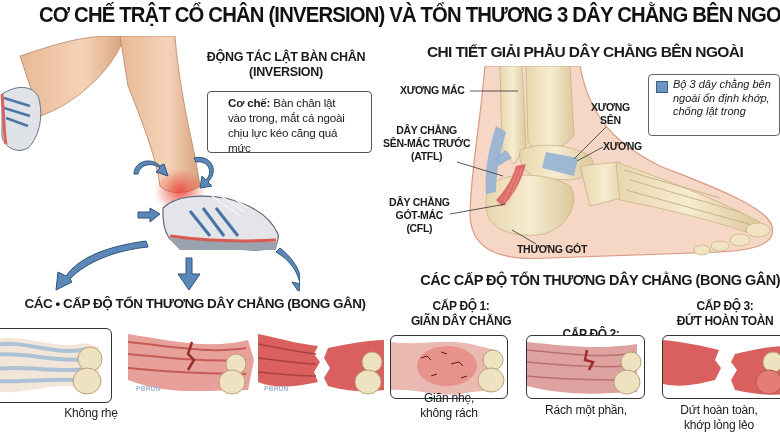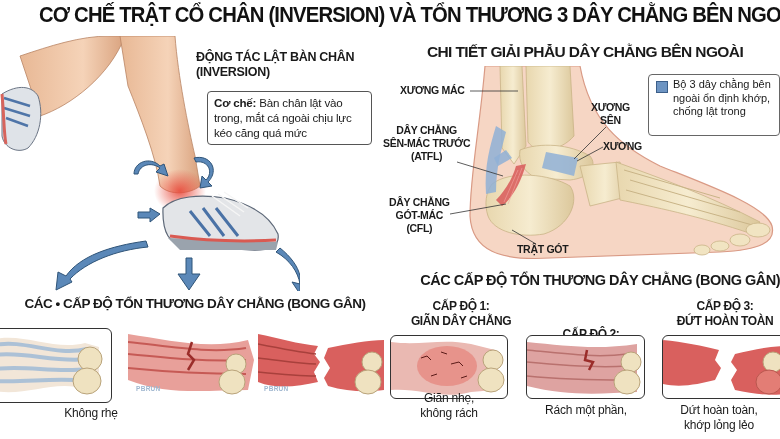--- a/index.html
+++ b/index.html
@@ -8,44 +8,44 @@
 
     .main-title {
       position: absolute; left: 0; top: 2px; width: 780px; text-align: center;
       font-family: "Liberation Sans", sans-serif; font-weight: bold; font-size: 22.5px;
       letter-spacing: -0.9px; color: #111; white-space: nowrap; transform: scaleX(0.9); transform-origin: center;
     }
 
     
     .mech-illus { position: absolute; left: 0; top: 36px; width: 300px; height: 255px; }
     .mech-title {
-      position: absolute; left: 196px; top: 50px; width: 180px; text-align: left;
+      position: absolute; left: 196px; top: 50px; width: 180px; text-align: center;
       font-weight: bold; font-size: 12.5px; line-height: 15px; letter-spacing: -0.3px;
     }
     .mech-box {
-      position: absolute; left: 207px; top: 91px; width: 165px; height: 54px;
+      position: absolute; left: 207px; top: 91px; width: 165px; height: 62px;
       border: 1.3px solid #555; border-radius: 4px; background: #fff;
-      padding: 3px 6px; font-size: 11.6px; line-height: 15px; letter-spacing: -0.2px;
+      padding: 3px 20px; font-size: 11.6px; line-height: 15px; letter-spacing: -0.2px;
     }
     .mech-box b { font-weight: bold; }
 
     
     .anat-title {
       position: absolute; left: 390px; top: 43px; width: 390px; text-align: center;
       font-weight: bold; font-size: 15.5px; letter-spacing: -0.6px; white-space: nowrap;
     }
     .anat-illus { position: absolute; left: 440px; top: 66px; width: 340px; height: 200px; }
     .anat-label {
       position: absolute; font-weight: bold; font-size: 10.5px; line-height: 13px;
       letter-spacing: -0.3px; text-align: center; white-space: nowrap;
     }
     .legend-box {
       position: absolute; left: 648px; top: 74px; width: 132px; height: 62px;
       border: 1.2px solid #666; border-radius: 4px; background: #fff;
-      padding: 3px 4px 0 24px; font-size: 11px; line-height: 13.5px;
+      padding: 3px 4px 0 24px; font-size: 11px; line-height: 13.5px; font-style: italic;
     }
     .legend-swatch {
       position: absolute; left: 7px; top: 6px; width: 12px; height: 12px;
       background: #6d94c2; border: 1px solid #3c5f8a;
     }
 
     
     .grades-heading-left {
       position: absolute; left: 0; top: 296px; width: 390px; text-align: center;
       font-weight: bold; font-size: 13.5px; letter-spacing: -0.5px; white-space: nowrap;
@@ -197,21 +197,21 @@
 
 <div class="anat-label" style="left:389px; top:196px;">
   <div>DÂY CHẰNG</div>
   <div>GÓT-MÁC</div>
   <div>(CFL)</div>
 </div>
 <svg style="position:absolute; left:448px; top:202px;" width="60" height="14">
     <line x1="2" y1="12" x2="58" y2="2" stroke="#333" stroke-width="0.8"></line>
   </svg>
 
-<div class="anat-label" style="left:517px; top:243px;">TRẬT GÓT</div>
+<div class="anat-label" style="left:517px; top:243px;">THƯƠNG GÓT</div>
 <svg style="position:absolute; left:510px; top:228px;" width="30" height="18">
     <line x1="2" y1="2" x2="26" y2="16" stroke="#333" stroke-width="0.8"></line>
   </svg>
 
 <div class="legend-box">
   <span class="legend-swatch"></span>
   <span>Bộ 3 dây chằng bên ngoài ổn định khớp, chống lật trong</span>
 </div>
 
 <div class="grades-heading-left">CÁC • CẤP ĐỘ TỔN THƯƠNG DÂY CHẰNG (BONG GÂN)</div>

